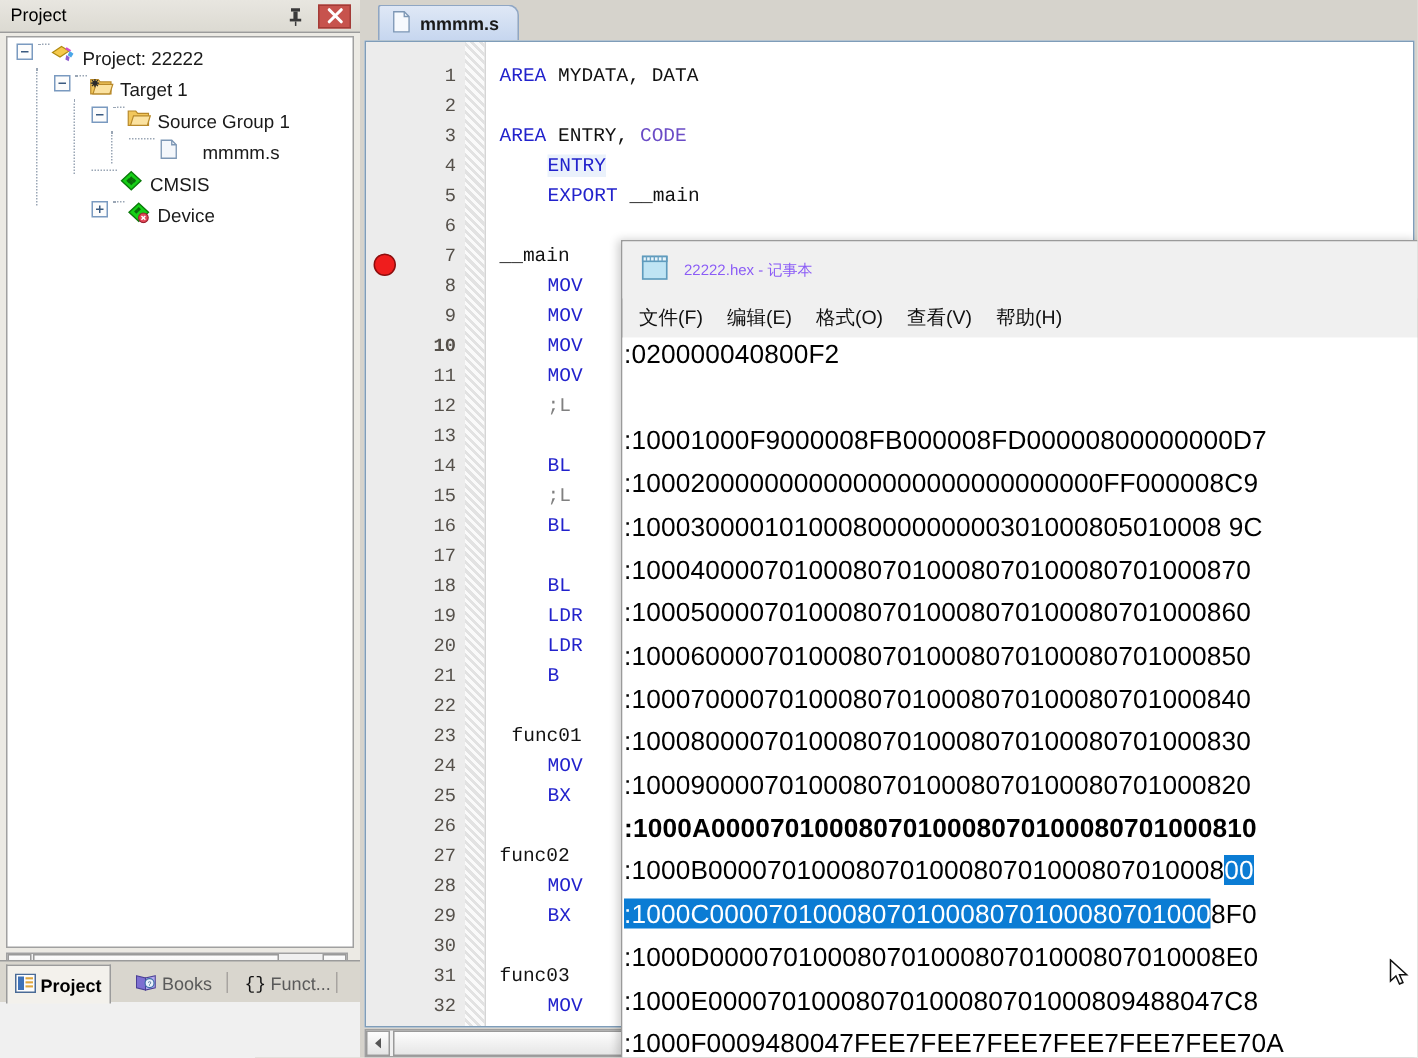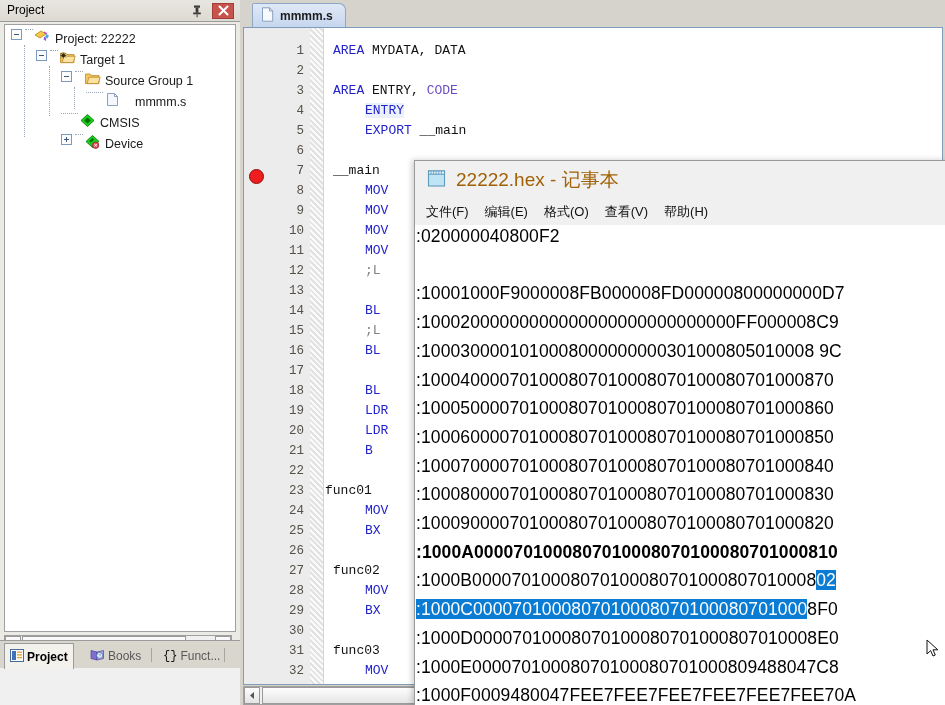--- a/index.html
+++ b/index.html
@@ -157,21 +157,21 @@
     position: absolute; left: 414px; top: 160px; width: 531px; height: 545px;
     background: #f0f0f0;
     border: 1px solid #9a9a9a; border-right: none; border-bottom: none;
     box-shadow: -2px 0 6px rgba(0,0,0,.20);
   }
   .np-title {
     position: absolute; left: 0; top: 0; right: 0; height: 38px;
     background: #f0f0f0;
     display: flex; align-items: center; gap: 8px; padding-left: 11px;
   }
-  .np-title-text { font-size: 19px; color: #a16207; }
+  .np-title-text { font-size: 10px; color: #8b5cf6; }
   .np-menu {
     position: absolute; left: 0; top: 38px; right: 0; height: 26px;
     display: flex; align-items: center; gap: 16px; padding-left: 11px;
     font-size: 13px; color: #111;
   }
   .np-menu span { cursor: pointer; }
   .np-text {
     position: absolute; left: 0; top: 64px; right: 0; bottom: 0;
     background: #fff; overflow: hidden;
   }
@@ -357,21 +357,21 @@
       <div class="ln-col" id="ln-col">
           <div class="ln" style="top: 13px;">1</div>
           <div class="ln" style="top: 33px;">2</div>
           <div class="ln" style="top: 53px;">3</div>
           <div class="ln" style="top: 73px;">4</div>
           <div class="ln" style="top: 93px;">5</div>
           <div class="ln" style="top: 113px;">6</div>
           <div class="ln" style="top: 133px;">7</div>
           <div class="ln" style="top: 153px;">8</div>
           <div class="ln" style="top: 173px;">9</div>
-          <div class="ln" style="top: 193px;">10</div>
+          <div class="ln" style="top: 193px; font-weight: bold;">10</div>
           <div class="ln" style="top: 213px;">11</div>
           <div class="ln" style="top: 233px;">12</div>
           <div class="ln" style="top: 253px;">13</div>
           <div class="ln" style="top: 273px;">14</div>
           <div class="ln" style="top: 293px;">15</div>
           <div class="ln" style="top: 313px;">16</div>
           <div class="ln" style="top: 333px;">17</div>
           <div class="ln" style="top: 353px;">18</div>
           <div class="ln" style="top: 373px;">19</div>
           <div class="ln" style="top: 393px;">20</div>
@@ -405,21 +405,21 @@
           <div class="cl" style="top: 253px; left: 8px;"></div>
           <div class="cl" style="top: 273px; left: 40px;"><span class="kw">BL</span></div>
           <div class="cl" style="top: 293px; left: 40px;"><span class="cmt">;L</span></div>
           <div class="cl" style="top: 313px; left: 40px;"><span class="kw">BL</span></div>
           <div class="cl" style="top: 333px; left: 8px;"></div>
           <div class="cl" style="top: 353px; left: 40px;"><span class="kw">BL</span></div>
           <div class="cl" style="top: 373px; left: 40px;"><span class="kw">LDR</span></div>
           <div class="cl" style="top: 393px; left: 40px;"><span class="kw">LDR</span></div>
           <div class="cl" style="top: 413px; left: 40px;"><span class="kw">B</span></div>
           <div class="cl" style="top: 433px; left: 8px;"></div>
-          <div class="cl" style="top: 453px; left: 0; text-align: right;"><span>func01</span></div>
+          <div class="cl" style="top: 453px; left: 16px; text-align: right;"><span>func01</span></div>
           <div class="cl" style="top: 473px; left: 40px;"><span class="kw">MOV</span></div>
           <div class="cl" style="top: 493px; left: 40px;"><span class="kw">BX</span></div>
           <div class="cl" style="top: 513px; left: 8px;"></div>
           <div class="cl" style="top: 533px; left: 8px;"><span>func02</span></div>
           <div class="cl" style="top: 553px; left: 40px;"><span class="kw">MOV</span></div>
           <div class="cl" style="top: 573px; left: 40px;"><span class="kw">BX</span></div>
           <div class="cl" style="top: 593px; left: 8px;"></div>
           <div class="cl" style="top: 613px; left: 8px;"><span>func03</span></div>
           <div class="cl" style="top: 633px; left: 40px;"><span class="kw">MOV</span></div>
         </div>
@@ -453,21 +453,21 @@
       <span>格式(O)</span>
       <span>查看(V)</span>
       <span>帮助(H)</span>
     </div>
 
     <div class="np-text" id="np-text">
         <div class="hexline" style="top: 456.2px; left: 1px;"><span>:1000F0009480047FEE7FEE7FEE7FEE7FEE7FEE70A</span></div>
         <div class="hexline" style="top: 427.5px; left: 1px;"><span>:1000E00007010008070100080701000809488047C8</span></div>
         <div class="hexline" style="top: 398.8px; left: 1px;"><span>:1000D00007010008070100080701000807010008E0</span></div>
         <div class="hexline" style="top: 370.1px; left: 1px;"><span class="sel">:1000C0000701000807010008070100080701000</span><span>8F0</span></div>
-        <div class="hexline" style="top: 341.4px; left: 1px;"><span>:1000B00007010008070100080701000807010008</span><span class="sel">02</span></div>
+        <div class="hexline" style="top: 341.4px; left: 1px;"><span>:1000B00007010008070100080701000807010008</span><span class="sel">00</span></div>
         <div class="hexline" style="top: 312.7px; left: 1px; font-weight: bold;"><span>:1000A0000701000807010008070100080701000810</span></div>
         <div class="hexline" style="top: 284px; left: 1px;"><span>:100090000701000807010008070100080701000820</span></div>
         <div class="hexline" style="top: 255.3px; left: 1px;"><span>:100080000701000807010008070100080701000830</span></div>
         <div class="hexline" style="top: 226.6px; left: 1px;"><span>:100070000701000807010008070100080701000840</span></div>
         <div class="hexline" style="top: 197.9px; left: 1px;"><span>:100060000701000807010008070100080701000850</span></div>
         <div class="hexline" style="top: 169px; left: 1px;"><span>:100050000701000807010008070100080701000860</span></div>
         <div class="hexline" style="top: 140.5px; left: 1px;"><span>:100040000701000807010008070100080701000870</span></div>
         <div class="hexline" style="top: 111.8px; left: 1px;"><span>:1000300001010008000000000301000805010008 9C</span></div>
         <div class="hexline" style="top: 83.1px; left: 1px;"><span>:10002000000000000000000000000000FF000008C9</span></div>
         <div class="hexline" style="top: 54.4px; left: 1px;"><span>:10001000F9000008FB000008FD00000800000000D7</span></div>

